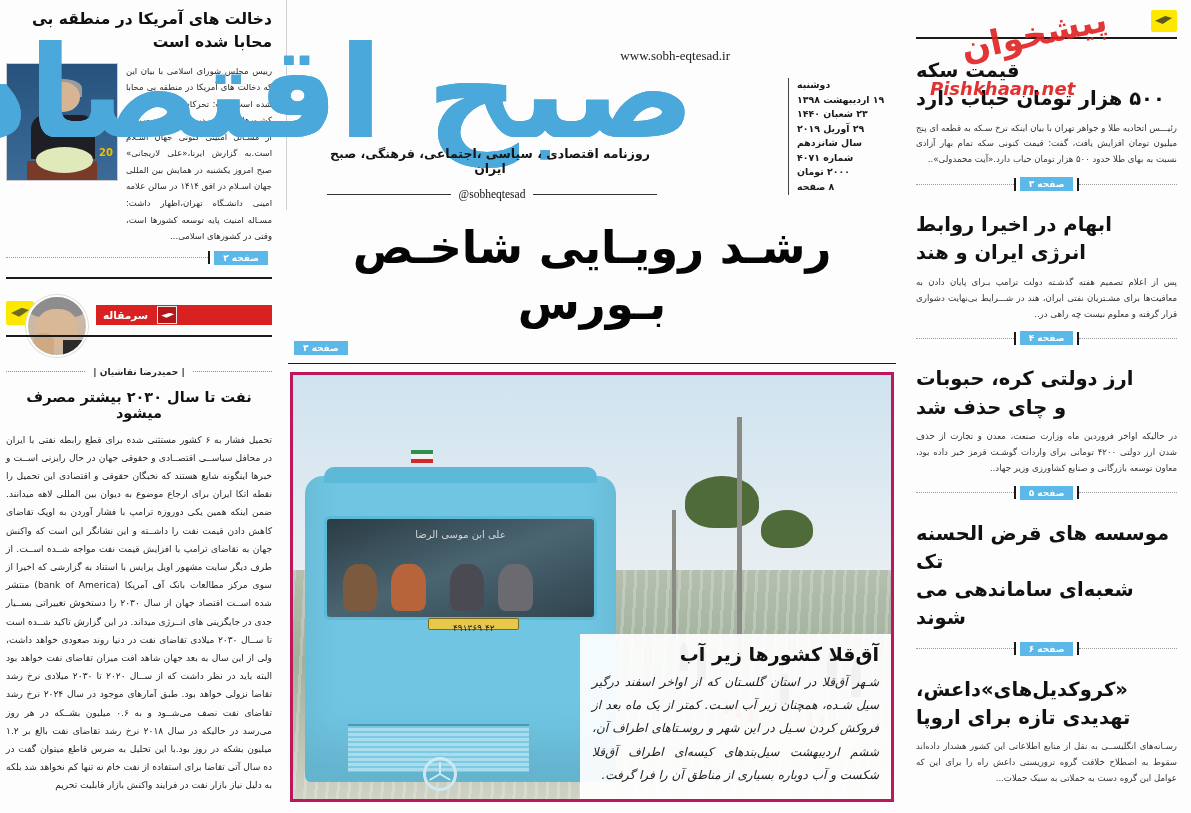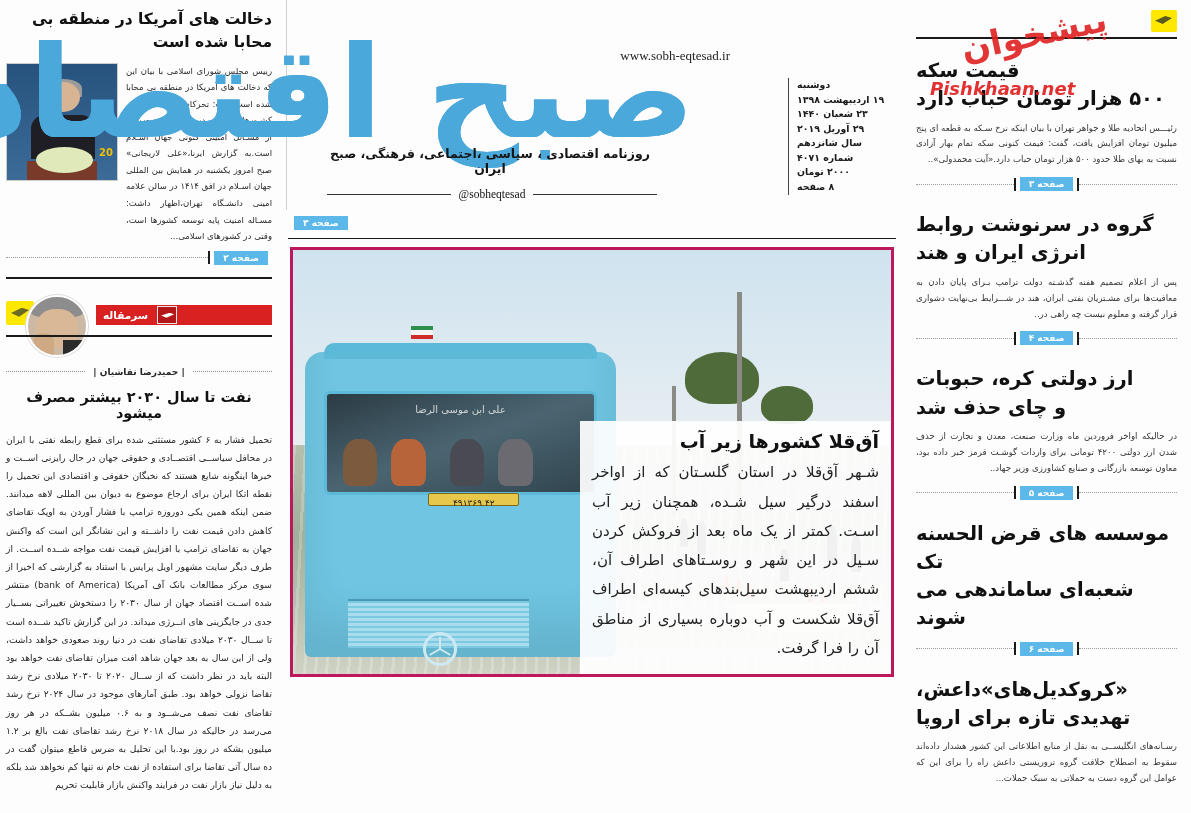--- a/index.html
+++ b/index.html
@@ -152,21 +152,21 @@
           background: #e3e0d2; border-radius: 0 0 40% 40%; border-top: 2px solid #b9b29a; }
   .person { position: absolute; background: #3a3b3f; border-radius: 40% 40% 10% 10%; }
   .cone { position:absolute; width: 6px; height: 14px; background:#e05a2b; clip-path: polygon(35% 0,65% 0,100% 100%,0 100%); }
   .flag { position:absolute; width: 22px; height: 13px; background: linear-gradient(#2e8f4e 33%, #f2f2f2 33% 66%, #cf2b2b 66%); }
 
   .caption-box {
     position: absolute; right: 0; bottom: 0; width: 52%;
     background: rgba(255,255,255,.93); padding: 9px 12px 11px 12px;
   }
   .caption-box h3 { font-size: 19px; font-weight: bold; color: #111; margin-bottom: 6px; }
-  .caption-box p { font-size: 15px; line-height: 1.95; color: #222; text-align: justify; }
+  .caption-box p { font-size: 12px; line-height: 1.95; color: #222; text-align: justify; font-style: italic; }
 
   
   .news-top h2 {
     font-size: 15.5px; font-weight: bold; color: #111;
     text-align: right; line-height: 1.5; margin-bottom: 8px;
   }
   .news-top-body { display: flex; flex-direction: row-reverse; gap: 8px; }
   .news-top-body p {
     flex: 1; font-size: 8.5px; line-height: 1.95; color: #2a2a2a; text-align: justify;
   }
@@ -301,20 +301,23 @@
         <div>۱۹ اردیبهشت ۱۳۹۸</div>
         <div>۲۳ شعبان ۱۴۴۰</div>
         <div>۲۹ آوریل ۲۰۱۹</div>
         <div>سال شانزدهم</div>
         <div>شماره ۴۰۷۱</div>
         <div>۲۰۰۰ تومان</div>
         <div>۸ صفحه</div>
       </div>
     </div>
 
+    <div class="main-head">
+      <h1>رشـد رویـایی شاخـص بـورس</h1>
+    </div>
     <div class="main-head-foot">
       <span class="badge-page">صفحه ۳</span>
       <span class="dotline" style="border-top:none;"></span>
     </div>
     <div class="hr-thin"></div>
 
     <div class="photo-wrap">
       <div class="photo">
         <div class="sky"></div>
         <div class="water"></div>
@@ -373,21 +376,21 @@
       <div class="brief-foot">
         <span class="dotline"></span>
         <span class="tick"></span>
         <span class="badge-page">صفحه ۳</span>
         <span class="tick"></span>
         <span class="dotline"></span>
       </div>
     </div>
 
     <div class="brief">
-      <h2><span>گروه در سرنوشت روابط</span><br><span>انرژی ایران و هند</span></h2>
+      <h2><span>ابهام در اخیرا روابط</span><br><span>انرژی ایران و هند</span></h2>
       <p>پس از اعلام تصمیم هفته گذشـته دولت ترامپ بـرای پایان دادن به معافیت‌ها برای مشـتریان نفتی ایران، هند در شـــرایط بی‌نهایت دشواری قرار گرفته و معلوم نیست چه راهی در..</p>
       <div class="brief-foot">
         <span class="dotline"></span>
         <span class="tick"></span>
         <span class="badge-page">صفحه ۴</span>
         <span class="tick"></span>
         <span class="dotline"></span>
       </div>
     </div>
 

